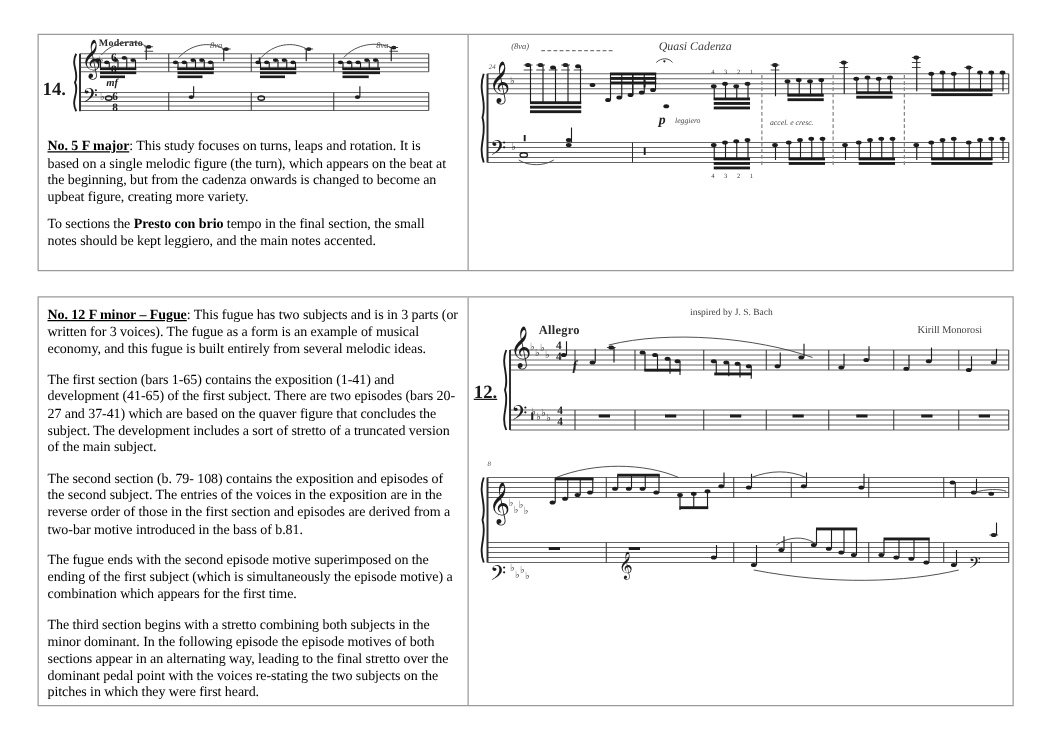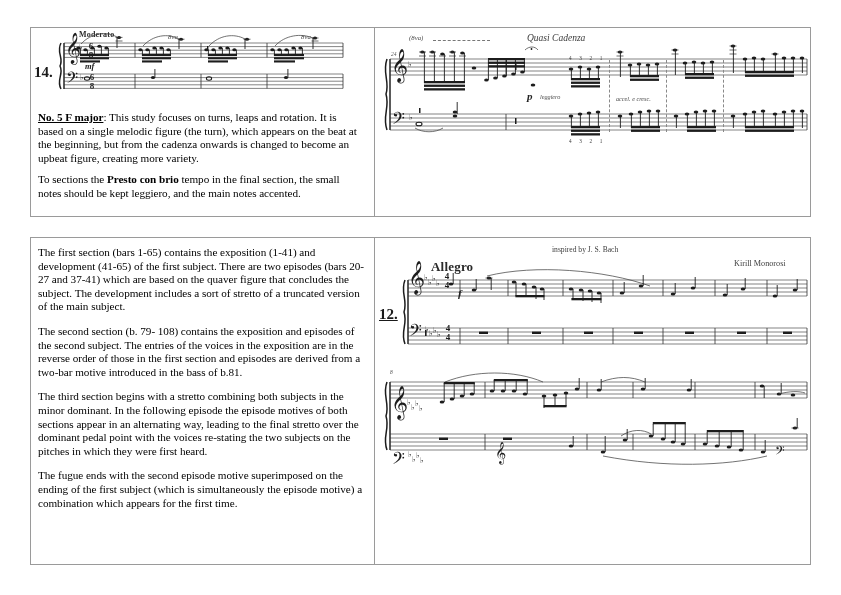--- a/index.html
+++ b/index.html
@@ -106,21 +106,21 @@
     white-space: nowrap;
     color: #2a2a2a;
   }
   .marking.tempo {
     font-weight: bold;
     font-size: 8px;
     letter-spacing: 0.2px;
   }
   .marking.tempo-lg {
     font-weight: bold;
-    font-size: 13px;
+    font-size: 10px;
     letter-spacing: 0.2px;
   }
   .marking.expr {
     font-style: italic;
     font-size: 9.5px;
     color: #3a3a3a;
   }
   .marking.expr-sm {
     font-style: italic;
     font-size: 6.2px;
@@ -680,24 +680,27 @@
         <div class="marking expr-sm" style="left:165px; top:65px;">leggiero</div>
         <div class="marking expr-sm" style="left:241px; top:67px;">accel. e cresc.</div>
       </div>
     </div>
   </div>
 
   <div class="study-table block-12">
 
     <div class="col-text">
       <div class="commentary">
+        <p>
+          <span class="lead">No. 12 F minor – Fugue</span><span>: </span><span>This fugue has two subjects and is in 3 parts (or written for 3 voices). The fugue as a form is an example of musical economy, and this fugue is built entirely from several melodic ideas.</span>
+        </p>
         <p>The first section (bars 1-65) contains the exposition (1-41) and development (41-65) of the first subject. There are two episodes (bars 20-27  and 37-41) which are based on the quaver figure that concludes the subject. The development includes a sort of stretto of a truncated version of the main subject.</p>
         <p>The second section (b. 79- 108) contains the exposition and episodes of the second subject. The entries of the voices in the exposition are in the reverse order of those in the first section and episodes are derived from a two-bar motive introduced  in the bass of b.81.</p>
+        <p>The fugue ends with the second episode motive superimposed on the ending of the first subject (which is simultaneously the episode motive) a combination which appears for the first time.</p>
         <p>The third section begins with a stretto combining both subjects in the minor dominant. In the following episode the episode motives of both sections appear in an alternating way, leading to the final stretto over the dominant pedal point with the voices re-stating the two subjects on the pitches in which they were first heard.</p>
-        <p>The fugue ends with the second episode motive superimposed on the ending of the first subject (which is simultaneously the episode motive) a combination which appears for the first time.</p>
       </div>
     </div>
 
     <div class="col-score">
       <div class="score">
 
         <div class="marking attrib" style="left:177px; top:7px;font-family:Liberation Serif, serif;">inspired by J. S. Bach</div>
         <div class="marking tempo-lg" style="left:56px; top:21px;">Allegro</div>
         <div class="marking composer" style="left:359px; top:21px;">Kirill Monorosi</div>
 

